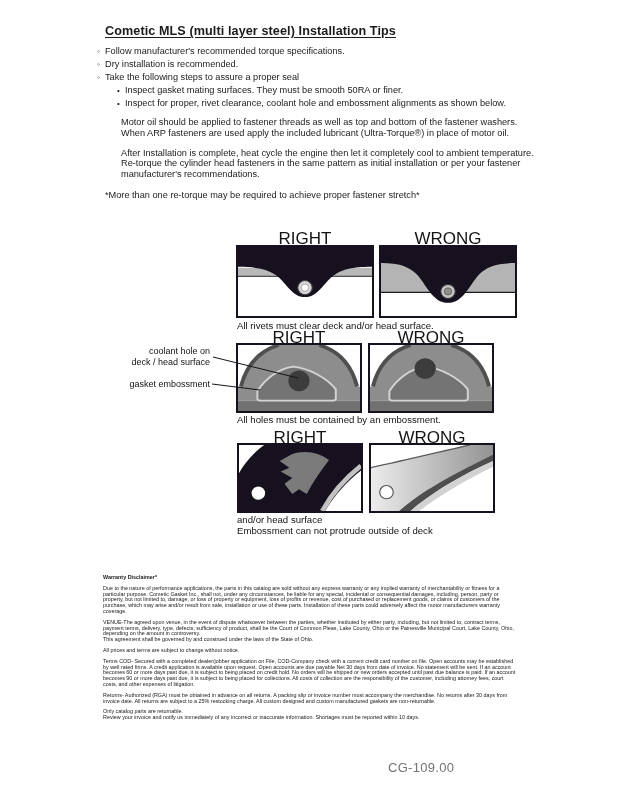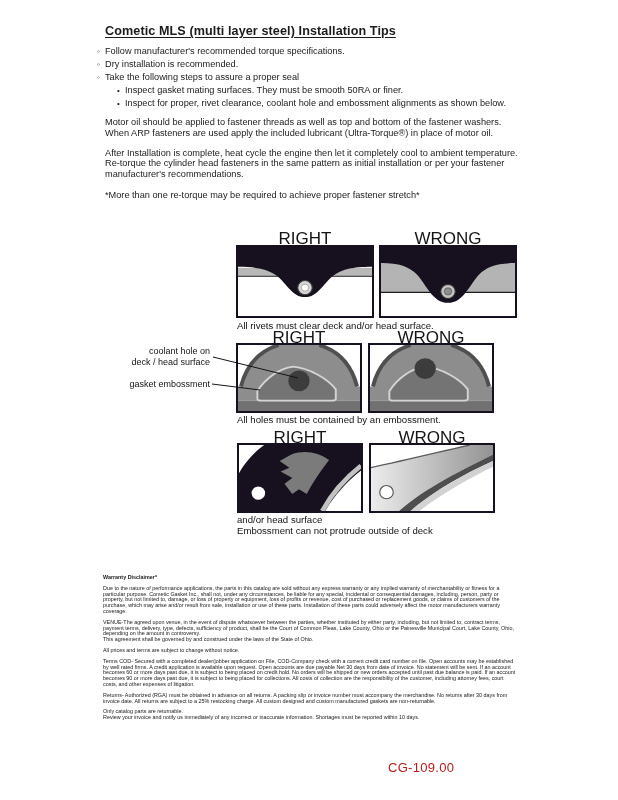--- a/index.html
+++ b/index.html
@@ -12,34 +12,34 @@
   .top-text{position:absolute; left:97px; top:24px; width:432px;}
   .doc-title{
     margin-left:8px; font-size:12.6px; font-weight:bold;
     text-decoration:underline; text-underline-offset:2px; letter-spacing:.1px;
   }
   .bullets{margin-top:7px;}
   .b-row{display:flex; font-size:9.2px; line-height:13px;}
   .b-mark{width:8px; flex:0 0 8px; font-size:8px; line-height:13px;}
   .b-sub{margin-left:20px;}
   .diesel-head{margin:16px 0 0 8px; font-size:11.5px; font-weight:bold;}
-  .para{margin:7px 0 0 8px; width:420px; font-size:9.2px; line-height:10.8px;}
+  .para{margin:7px 0 0 24px; width:420px; font-size:9.2px; line-height:10.8px;}
   .note{margin:10px 0 0 8px; font-size:9.2px;}
   
   .rw-label{position:absolute; width:100px; text-align:center; font-size:17px; color:#141414;}
   .panel{position:absolute; border:2px solid #17101e; box-sizing:border-box; background:#fff; display:block;}
   .caption{position:absolute; font-size:9.6px; color:#141414; line-height:10.6px;}
   .callout{position:absolute; left:90px; width:120px; text-align:right; font-size:9px; line-height:10.5px; color:#141414;}
   .leader{position:absolute; left:100px; top:340px; pointer-events:none;}
   
   .fineprint{position:absolute; left:103px; top:575px; width:413px; font-size:5.4px; line-height:5.8px; color:#202020;}
   .fineprint p{margin:0 0 5px 0;}
   .fineprint p.nogap{margin:0;}
   .fp-head{font-weight:bold; margin:0 0 5px 0;}
-  .page-num{position:absolute; left:388px; top:760px; font-size:13px; color:#b91c1c; letter-spacing:.3px;}
+  .page-num{position:absolute; left:388px; top:760px; font-size:13px; color:#737373; letter-spacing:.3px;}
 </style>
 </head>
 <body>
 
 <div class="page">
 
   <div class="top-text">
     <div class="doc-title">Cometic MLS (multi layer steel) Installation Tips</div>
     <div class="bullets">
       <div class="b-row">

